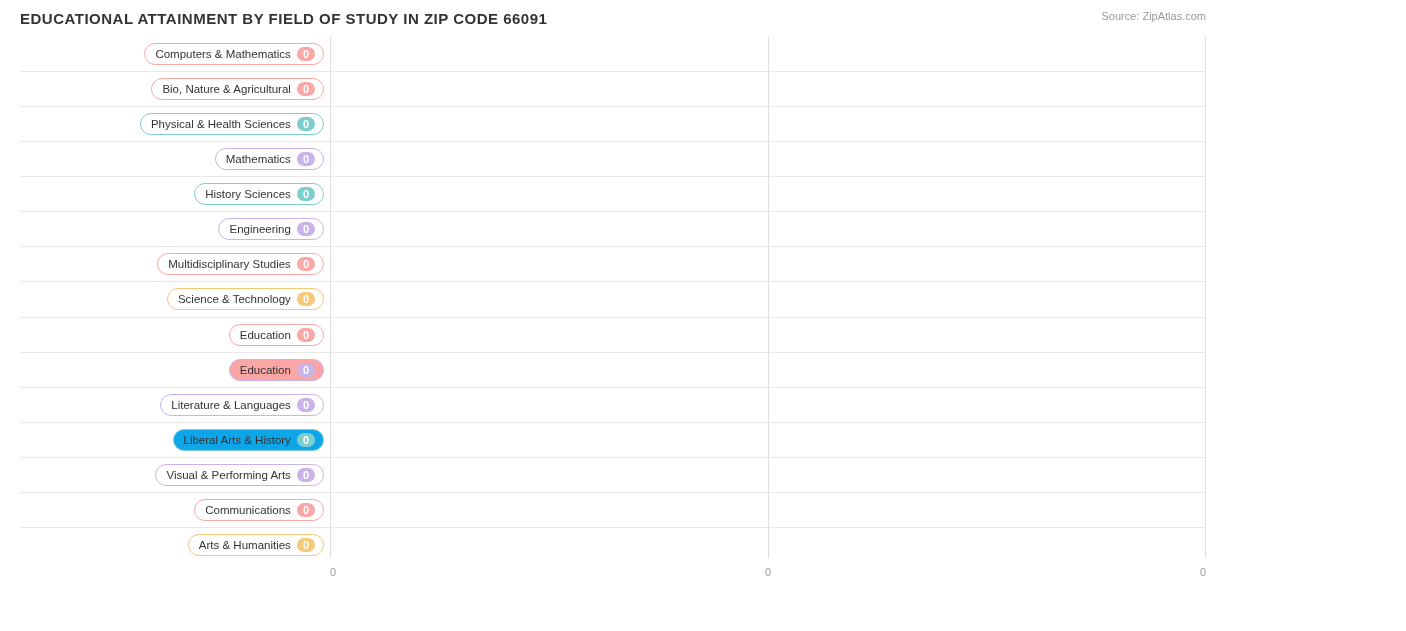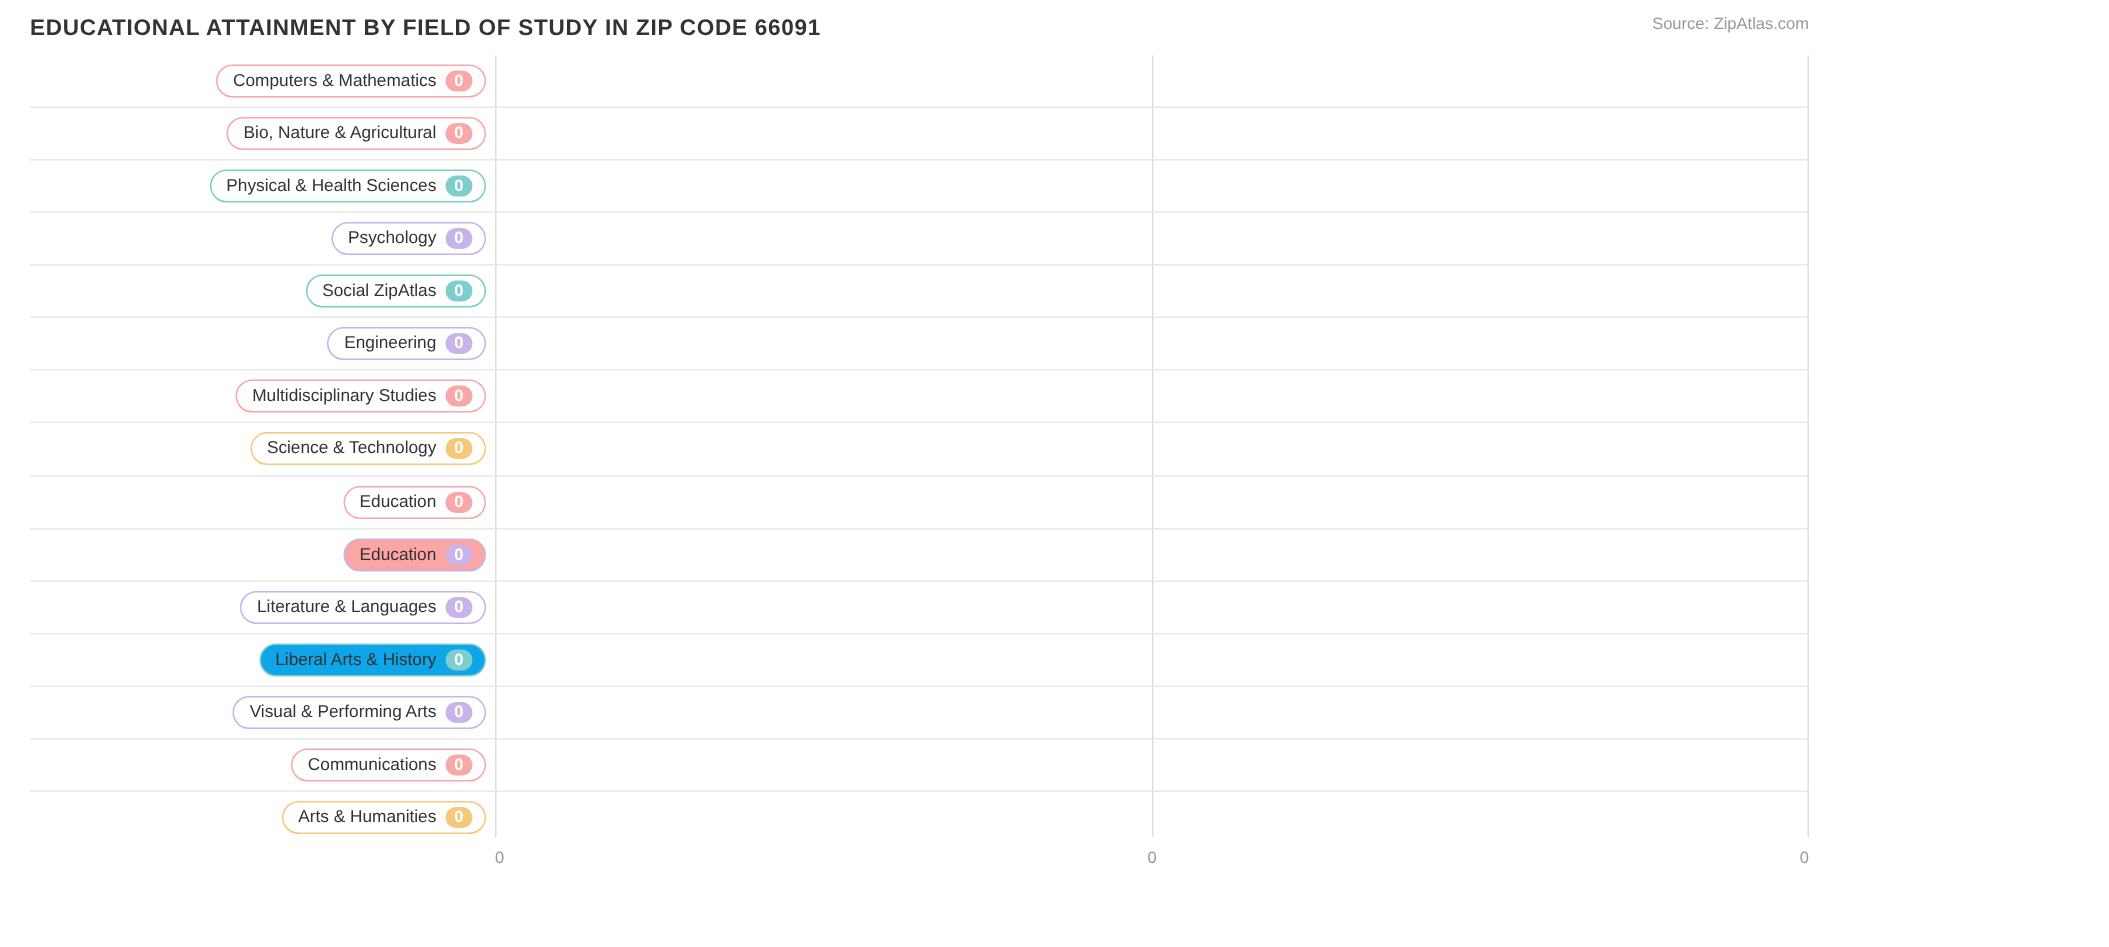--- a/index.html
+++ b/index.html
@@ -168,32 +168,32 @@
         <span class="value-badge" style="background:#7ecece;">0</span>
       </div>
     </div>
     <div class="bar-area">
       <div class="bar" style="width:0px; background:#7ecece;"></div>
     </div>
   </div>
         <div class="bar-row">
     <div class="label-area">
       <div class="label-pill" style="background:#fff; border-color:#c8b4e8;">
-        <span style="font-size:11.5px; color:#333;">Psychology</span>
+        <span style="font-size:11.5px; color:#333;">Mathematics</span>
         <span class="value-badge" style="background:#c8b4e8;">0</span>
       </div>
     </div>
     <div class="bar-area">
       <div class="bar" style="width:0px; background:#c8b4e8;"></div>
     </div>
   </div>
         <div class="bar-row">
     <div class="label-area">
       <div class="label-pill" style="background:#fff; border-color:#7ecece;">
-        <span style="font-size:11.5px; color:#333;">Social ZipAtlas</span>
+        <span style="font-size:11.5px; color:#333;">History Sciences</span>
         <span class="value-badge" style="background:#7ecece;">0</span>
       </div>
     </div>
     <div class="bar-area">
       <div class="bar" style="width:0px; background:#7ecece;"></div>
     </div>
   </div>
         <div class="bar-row">
     <div class="label-area">
       <div class="label-pill" style="background:#fff; border-color:#c8b4e8;">

